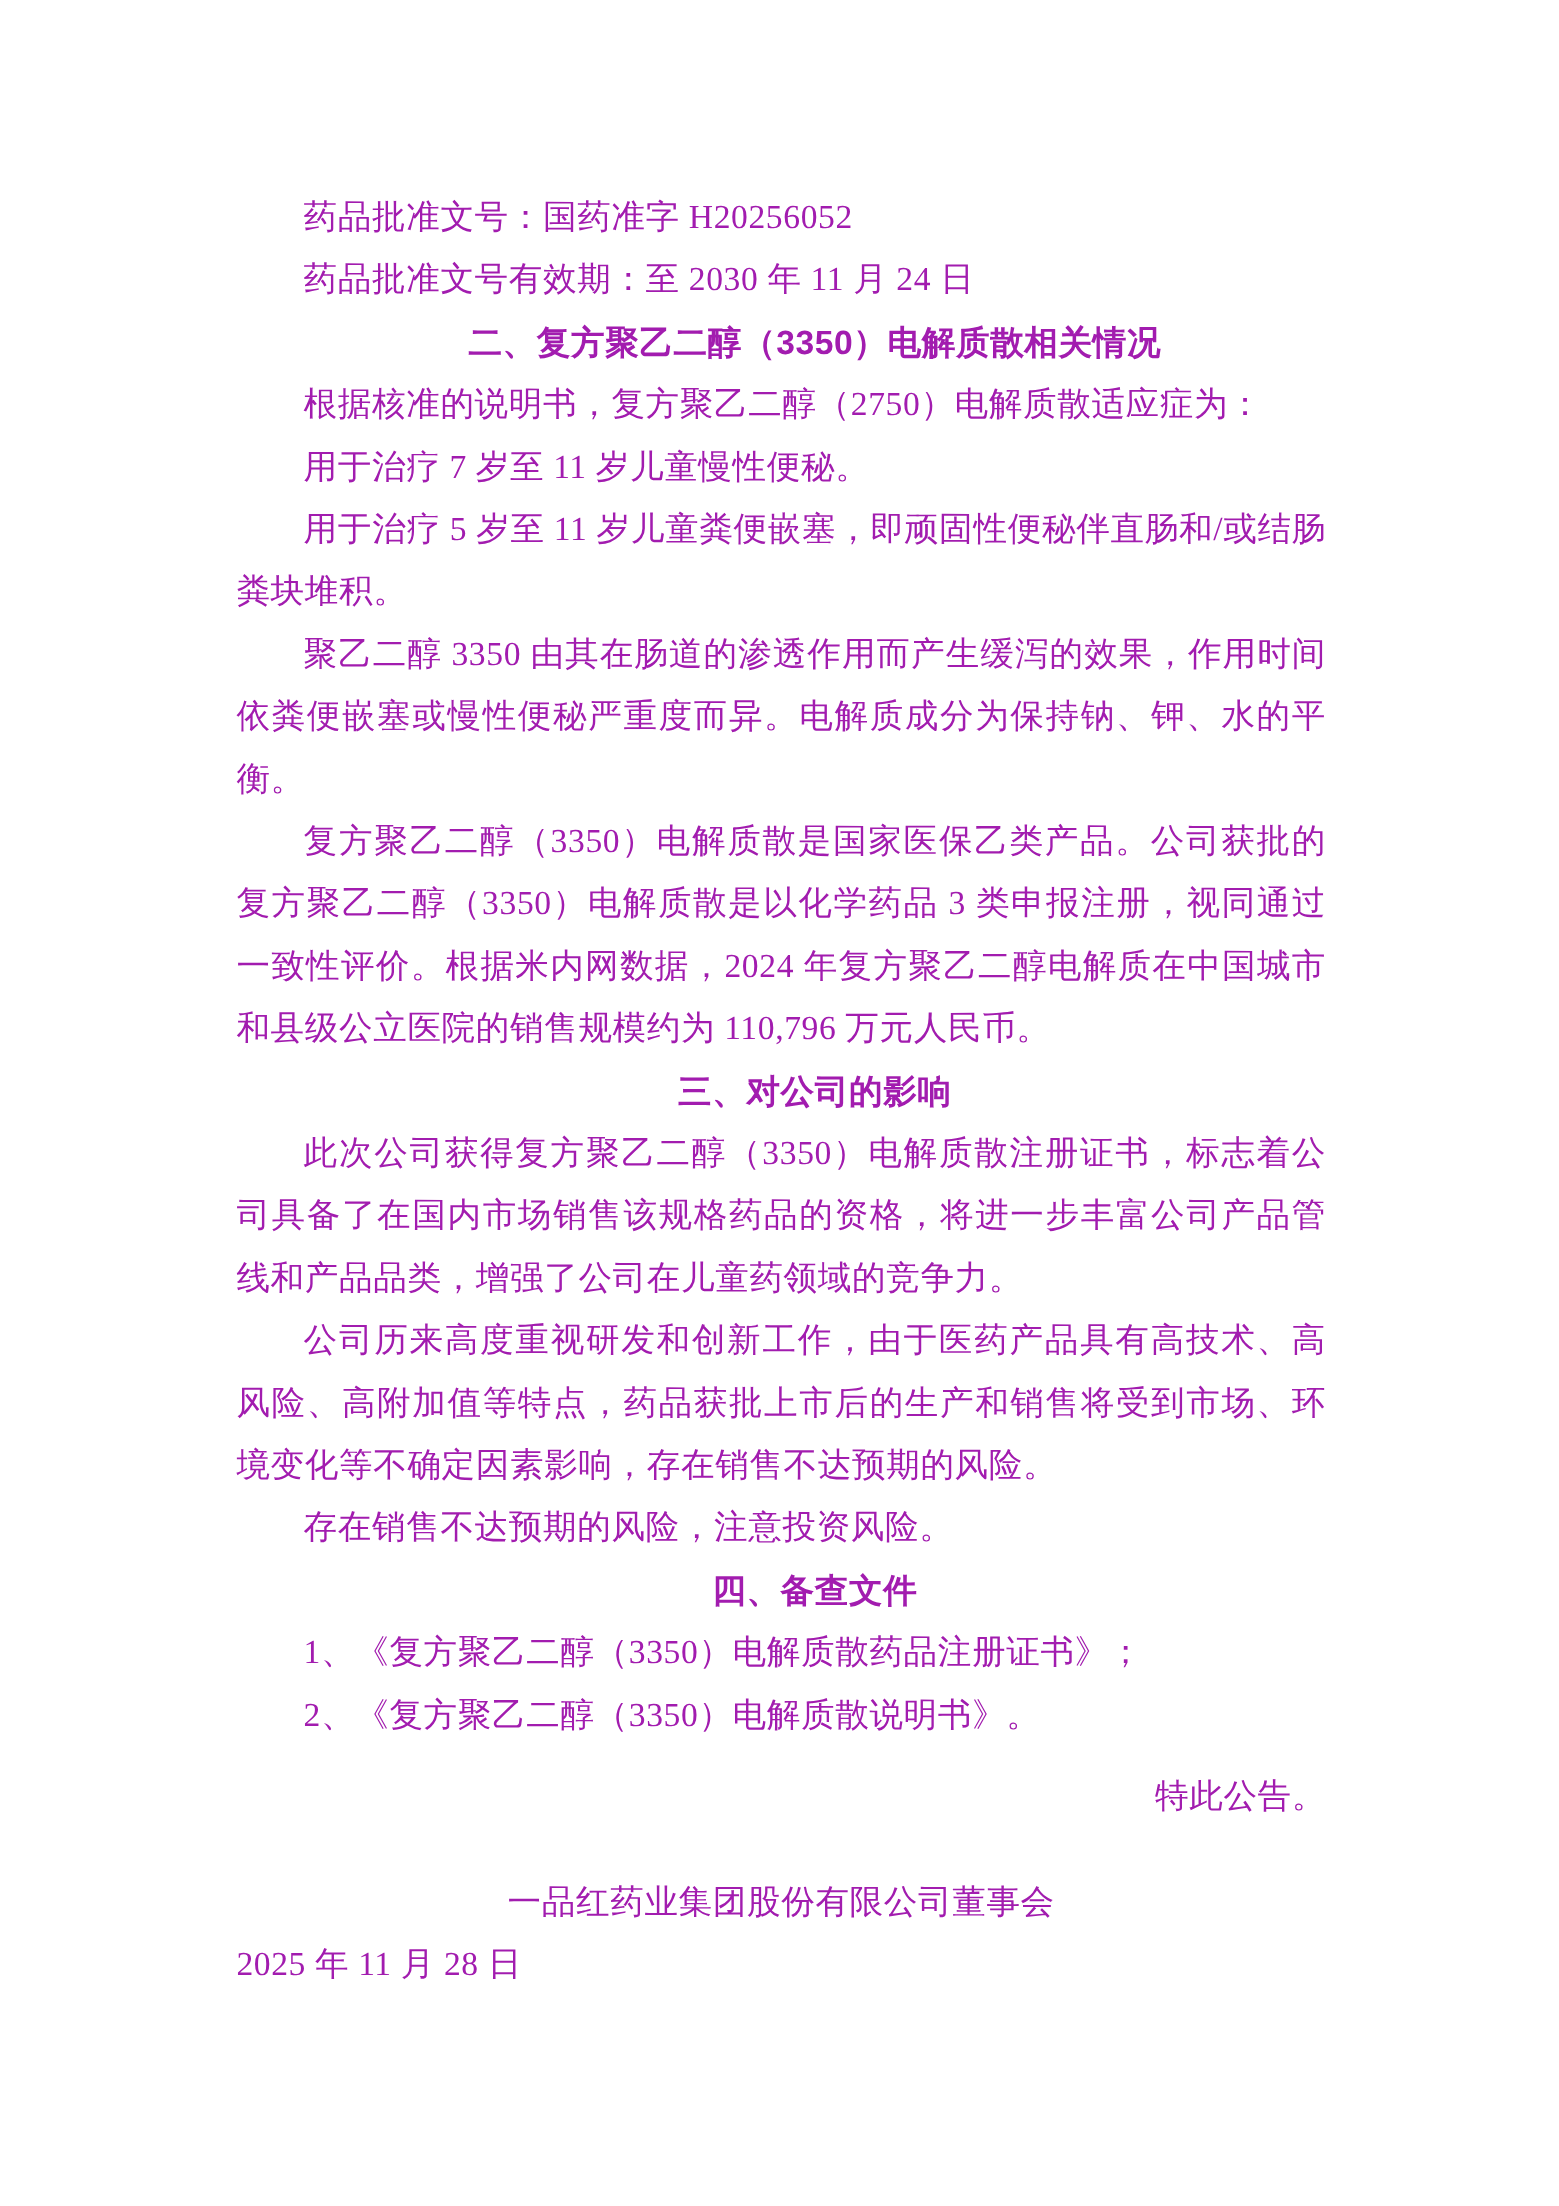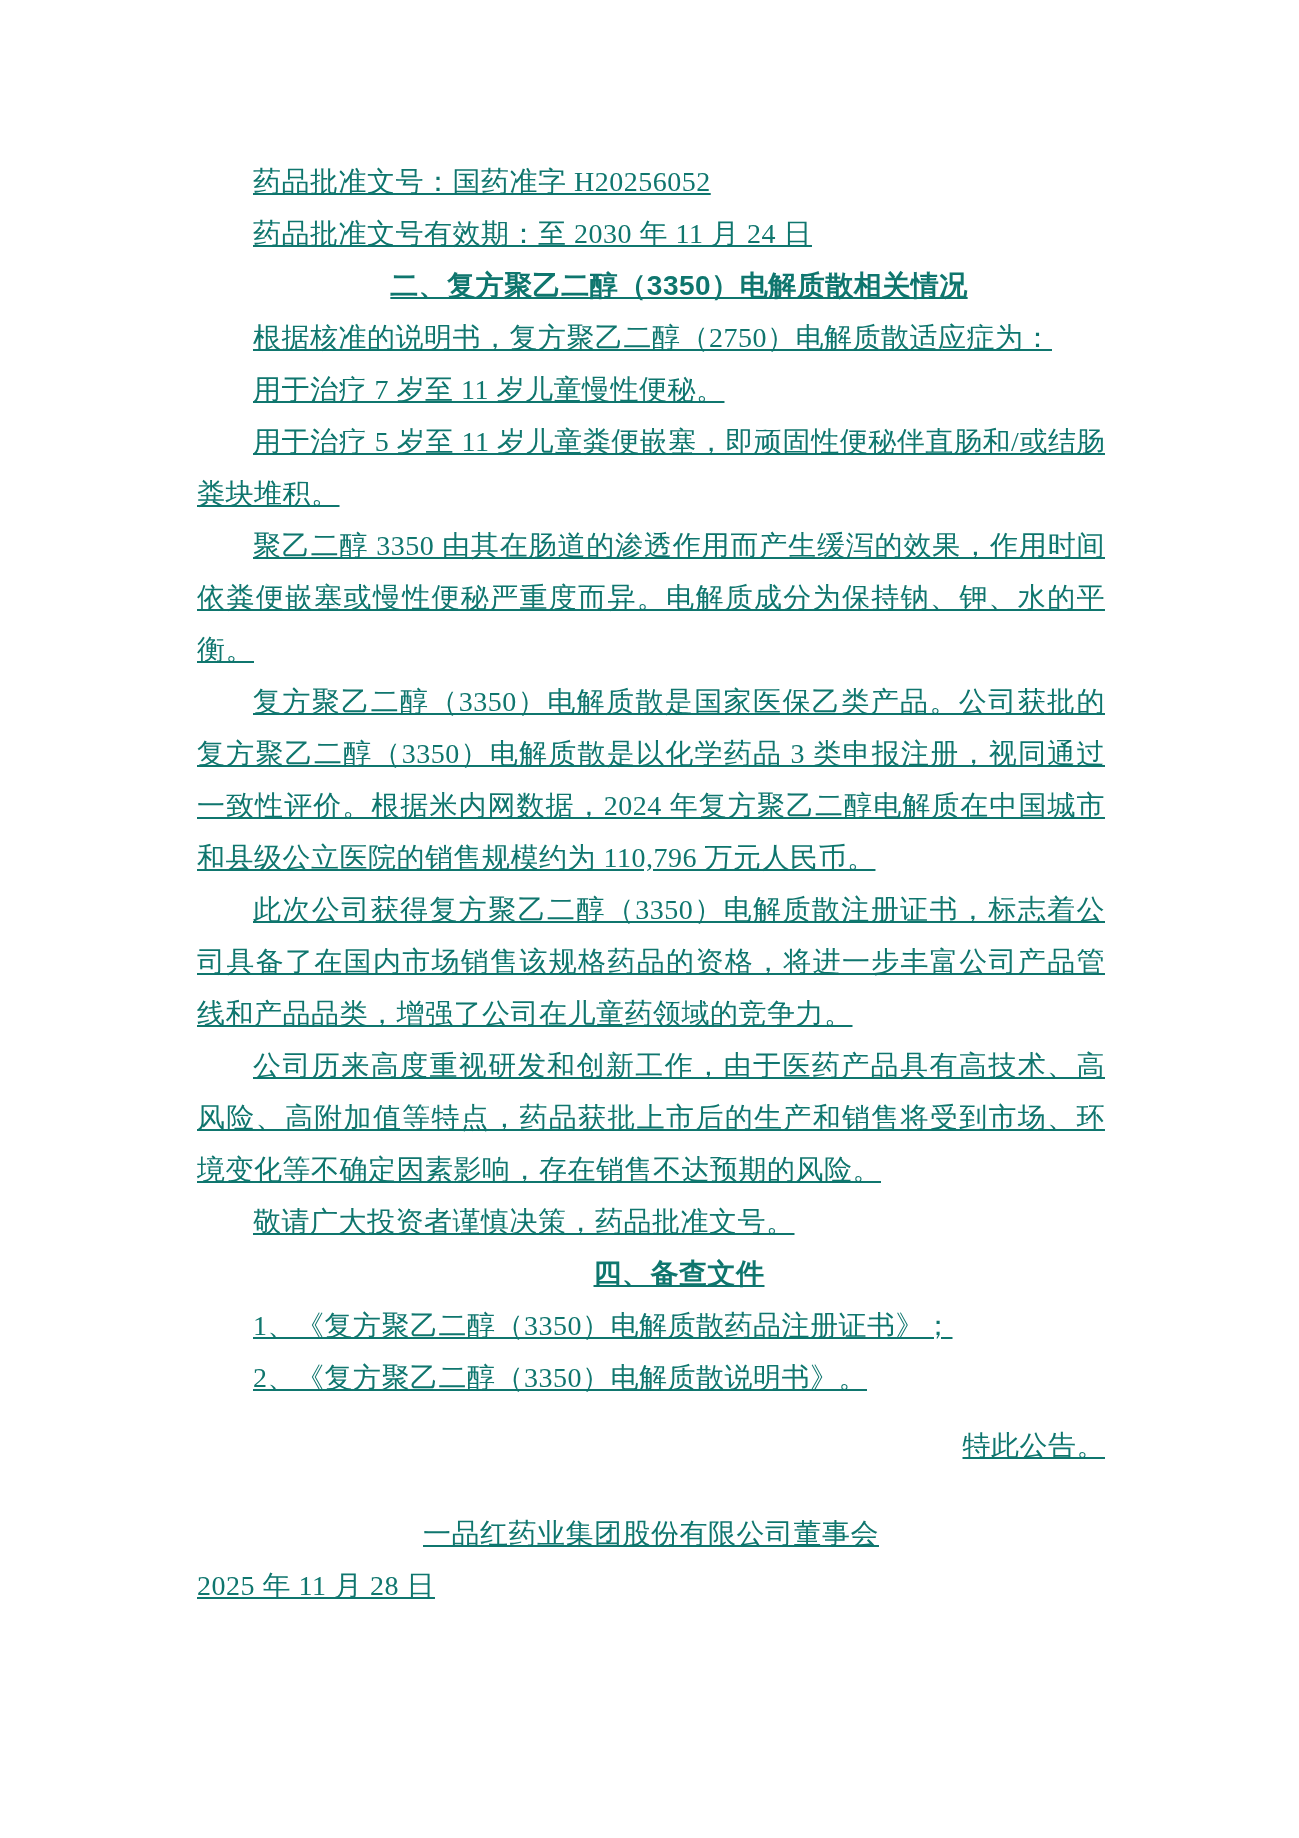--- a/index.html
+++ b/index.html
@@ -19,25 +19,24 @@
     left: 197px;
     top: 156px;
     width: 908px;
   }
   .content p {
     margin: 0;
     padding: 0;
     font-family: "Liberation Serif", "DejaVu Serif", serif;
     font-size: 28px;
     line-height: 52px;
-    color: #0f766e;
+    color: #a21caf;
     text-align: justify;
     text-indent: 2em;
     letter-spacing: 0.5px;
-    text-decoration: underline;
   }
   .content p.heading {
     font-family: "Liberation Sans", "DejaVu Sans", sans-serif;
     font-weight: bold;
     text-align: center;
   }
   .content p.closing {
     margin-top: 16px;
     text-align: right;
   }
@@ -58,23 +57,24 @@
 <div class="page">
   <div class="content" id="doc-content">
       <p class="body">药品批准文号：国药准字 H20256052</p>
       <p class="body">药品批准文号有效期：至 2030 年 11 月 24 日</p>
       <p class="heading">二、复方聚乙二醇（3350）电解质散相关情况</p>
       <p class="body">根据核准的说明书，复方聚乙二醇（2750）电解质散适应症为：</p>
       <p class="body">用于治疗 7 岁至 11 岁儿童慢性便秘。</p>
       <p class="body">用于治疗 5 岁至 11 岁儿童粪便嵌塞，即顽固性便秘伴直肠和/或结肠粪块堆积。</p>
       <p class="body">聚乙二醇 3350 由其在肠道的渗透作用而产生缓泻的效果，作用时间依粪便嵌塞或慢性便秘严重度而异。电解质成分为保持钠、钾、水的平衡。</p>
       <p class="body">复方聚乙二醇（3350）电解质散是国家医保乙类产品。公司获批的复方聚乙二醇（3350）电解质散是以化学药品 3 类申报注册，视同通过一致性评价。根据米内网数据，2024 年复方聚乙二醇电解质在中国城市和县级公立医院的销售规模约为 110,796 万元人民币。</p>
+      <p class="heading">三、对公司的影响</p>
       <p class="body">此次公司获得复方聚乙二醇（3350）电解质散注册证书，标志着公司具备了在国内市场销售该规格药品的资格，将进一步丰富公司产品管线和产品品类，增强了公司在儿童药领域的竞争力。</p>
       <p class="body">公司历来高度重视研发和创新工作，由于医药产品具有高技术、高风险、高附加值等特点，药品获批上市后的生产和销售将受到市场、环境变化等不确定因素影响，存在销售不达预期的风险。</p>
-      <p class="body">敬请广大投资者谨慎决策，药品批准文号。</p>
+      <p class="body">存在销售不达预期的风险，注意投资风险。</p>
       <p class="heading">四、备查文件</p>
       <p class="body">1、《复方聚乙二醇（3350）电解质散药品注册证书》；</p>
       <p class="body">2、《复方聚乙二醇（3350）电解质散说明书》。</p>
       <p class="closing">特此公告。</p>
       <p class="signer">一品红药业集团股份有限公司董事会</p>
       <p class="date">2025 年 11 月 28 日</p>
     </div>
 </div>
 
 </body></html>

